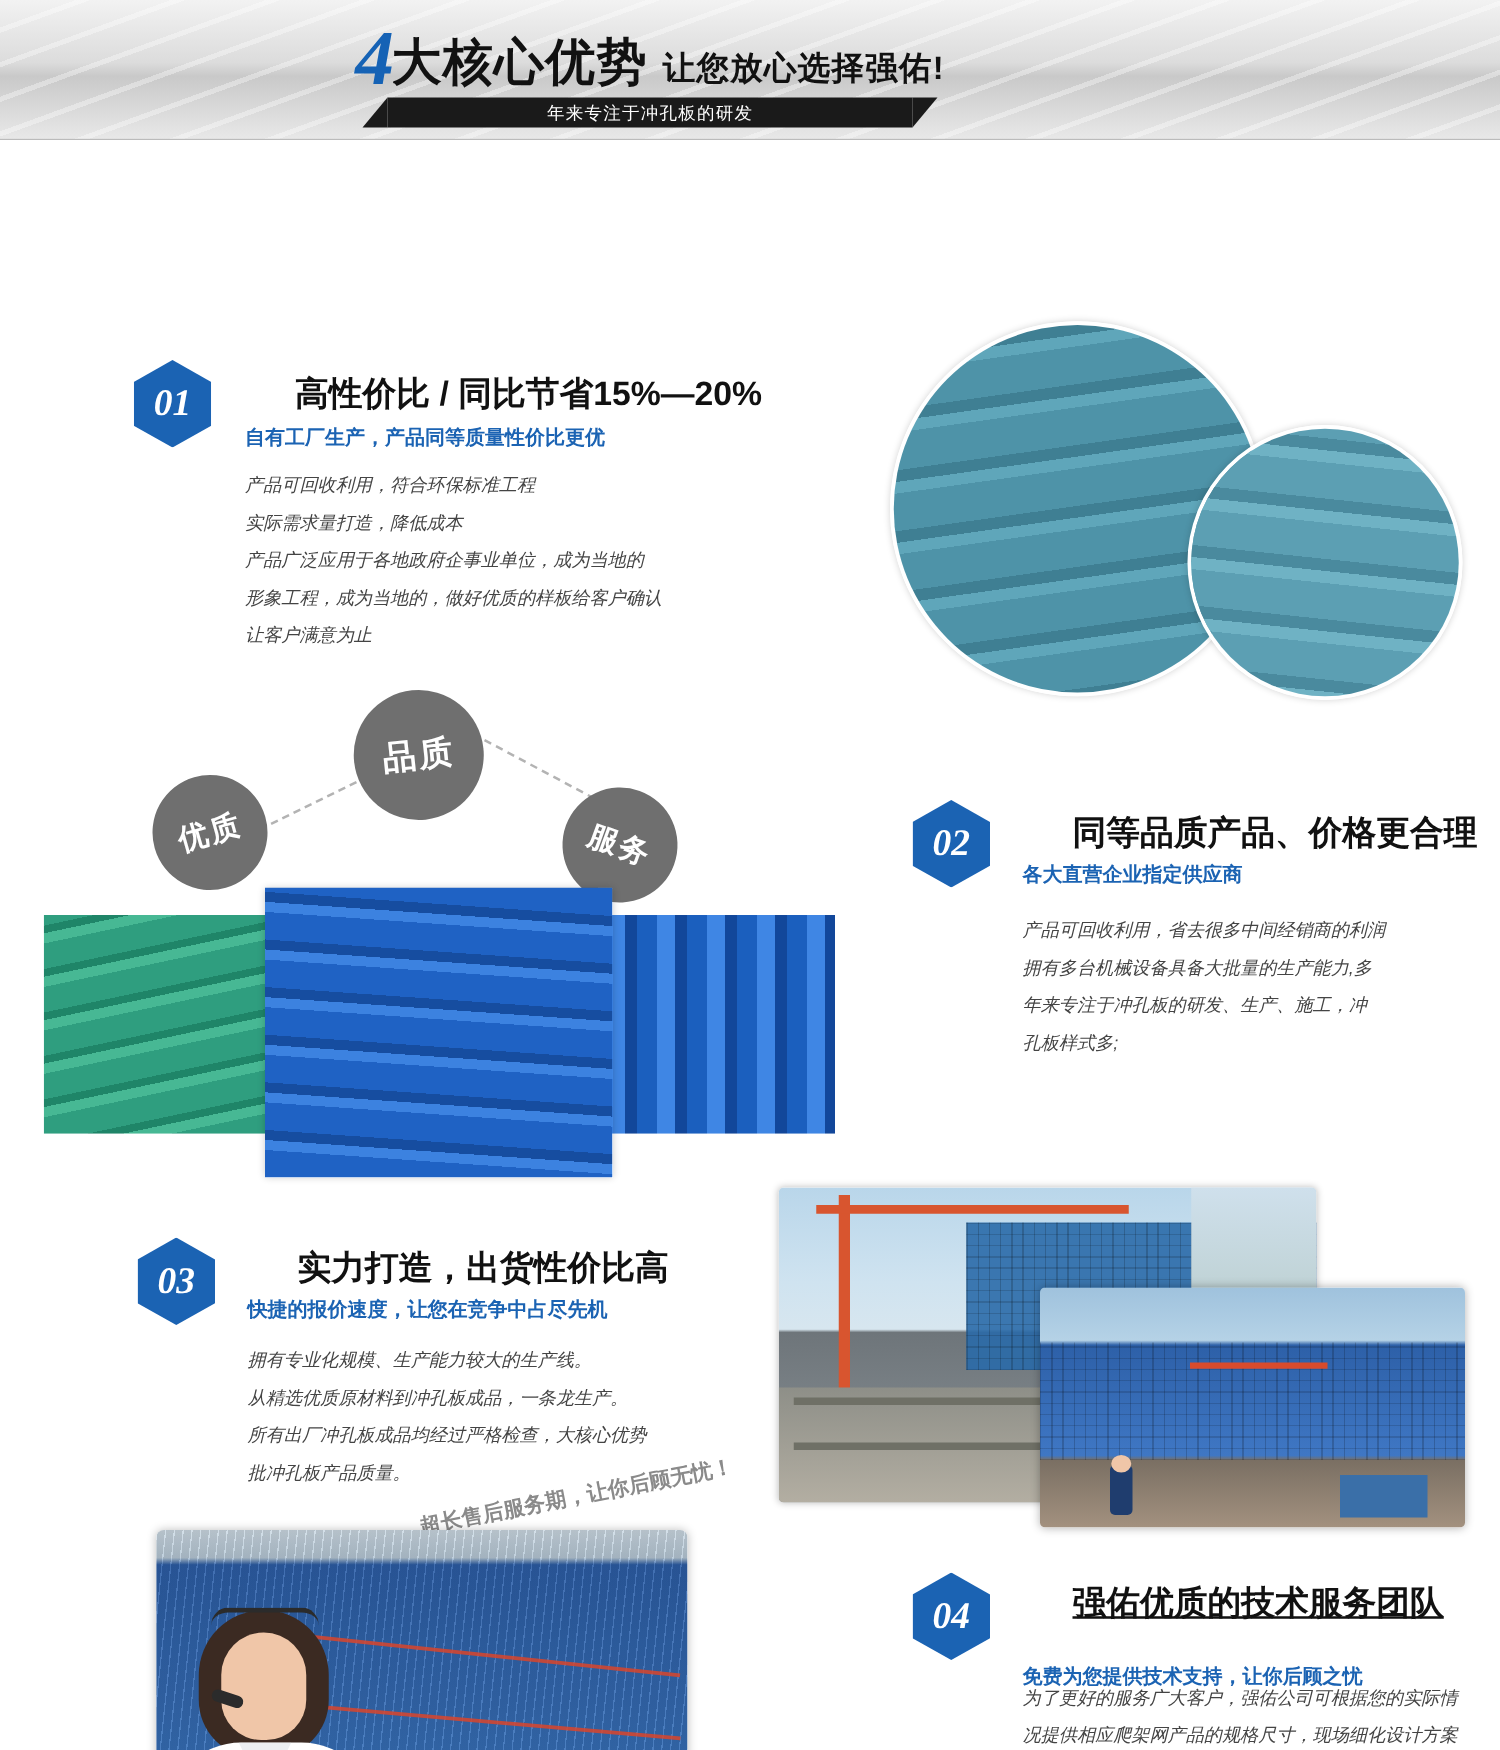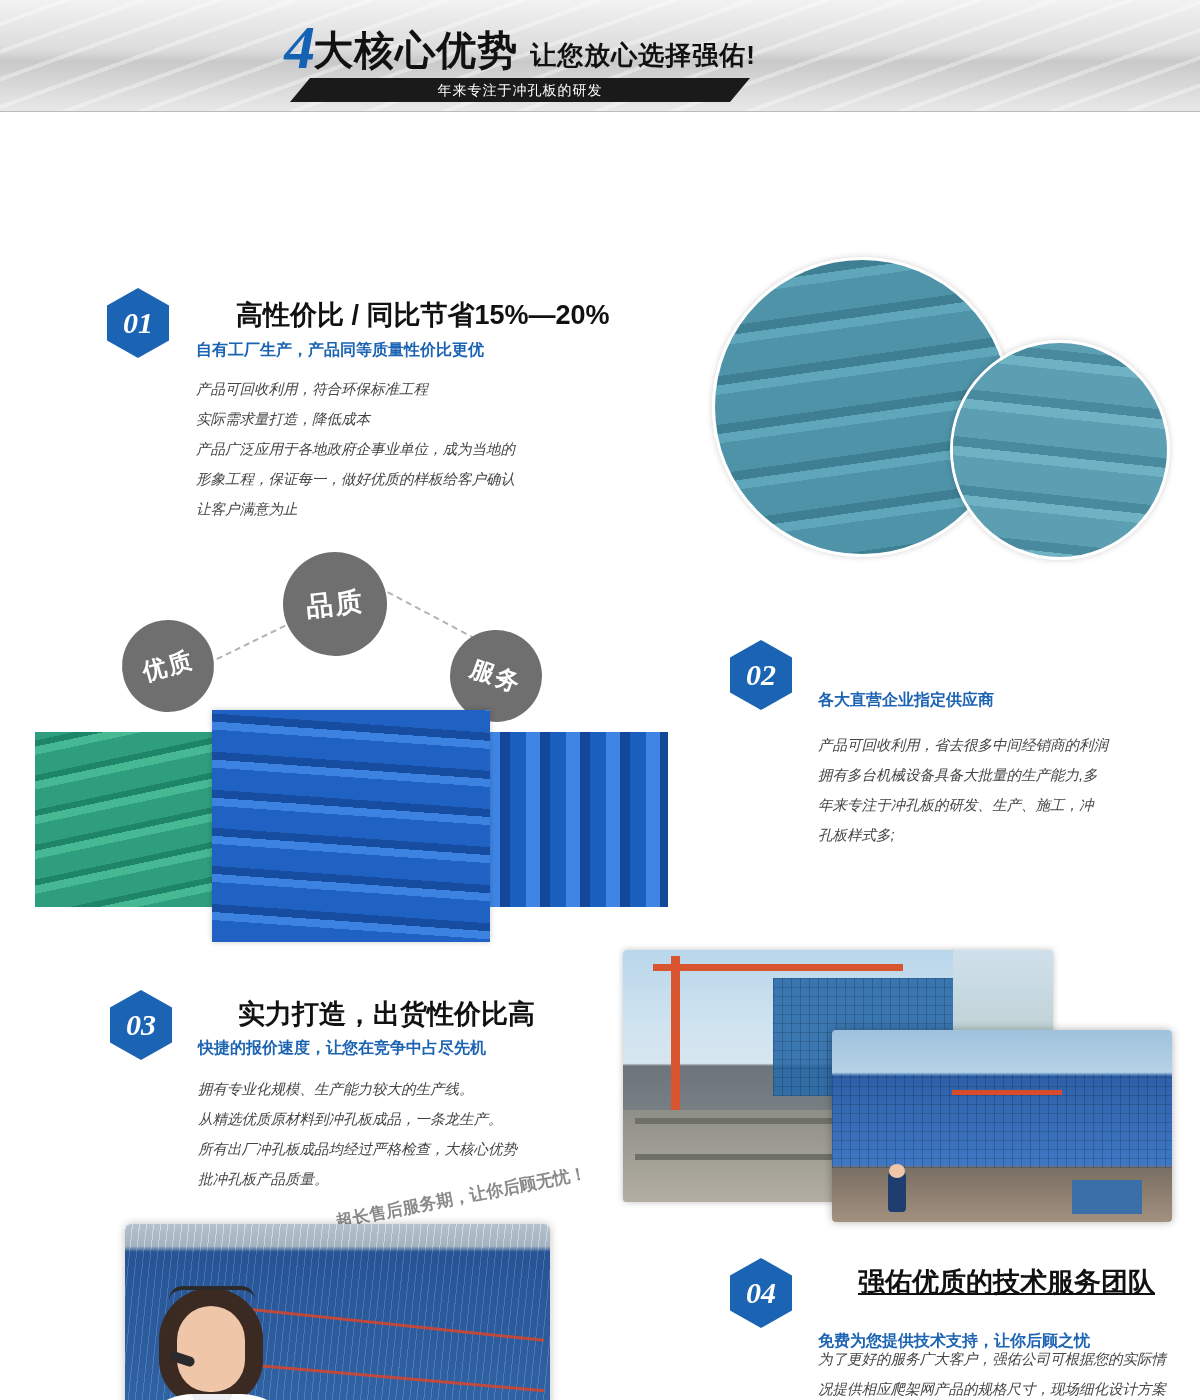--- a/index.html
+++ b/index.html
@@ -349,21 +349,21 @@
 
 <div class="canvas">
 
   <div class="hex" style="left:107px; top:176px;">01</div>
   <div class="h1line" style="left:196px; top:185px;">高性价比 / 同比节省15%—20%</div>
   <div class="h2line" style="left:196px; top:228px;">自有工厂生产，产品同等质量性价比更优</div>
   <div class="bodytext" style="left:196px; top:262px;">
     <div>产品可回收利用，符合环保标准工程</div>
     <div>实际需求量打造，降低成本</div>
     <div>产品广泛应用于各地政府企事业单位，成为当地的</div>
-    <div>形象工程，保证每一，做好优质的样板给客户确认</div>
+    <div>形象工程，成为当地的，做好优质的样板给客户确认</div>
     <div>让客户满意为止</div>
   </div>
 
   <div class="circ" style="left:712px; top:145px; width:300px; height:300px;">
     <div class="teal-panel perf" style="transform:scale(1.15);"></div>
   </div>
   <div class="circ" style="left:950px; top:228px; width:220px; height:220px;">
     <div class="teal-panel2 perf-sm" style="transform:scale(1.2);"></div>
   </div>
 
@@ -384,20 +384,21 @@
     <div class="green-panel perf"></div>
   </div>
   <div class="photo" style="left:470px; top:620px; width:198px; height:175px;">
     <div class="blue-wave perf-sm"></div>
   </div>
   <div class="photo" style="left:212px; top:598px; width:278px; height:232px; box-shadow:0 0 6px rgba(0,0,0,.2);">
     <div class="blue-panel perf"></div>
   </div>
 
   <div class="hex" style="left:730px; top:528px;">02</div>
+  <div class="h1line" style="left:818px; top:536px;">同等品质产品、价格更合理</div>
   <div class="h2line" style="left:818px; top:578px;">各大直营企业指定供应商</div>
   <div class="bodytext" style="left:818px; top:618px;">
     <div>产品可回收利用，省去很多中间经销商的利润</div>
     <div>拥有多台机械设备具备大批量的生产能力,多</div>
     <div>年来专注于冲孔板的研发、生产、施工，冲</div>
     <div>孔板样式多;</div>
   </div>
 
   <div class="hex" style="left:110px; top:878px;">03</div>
   <div class="h1line" style="left:198px; top:884px;">实力打造，出货性价比高</div>

